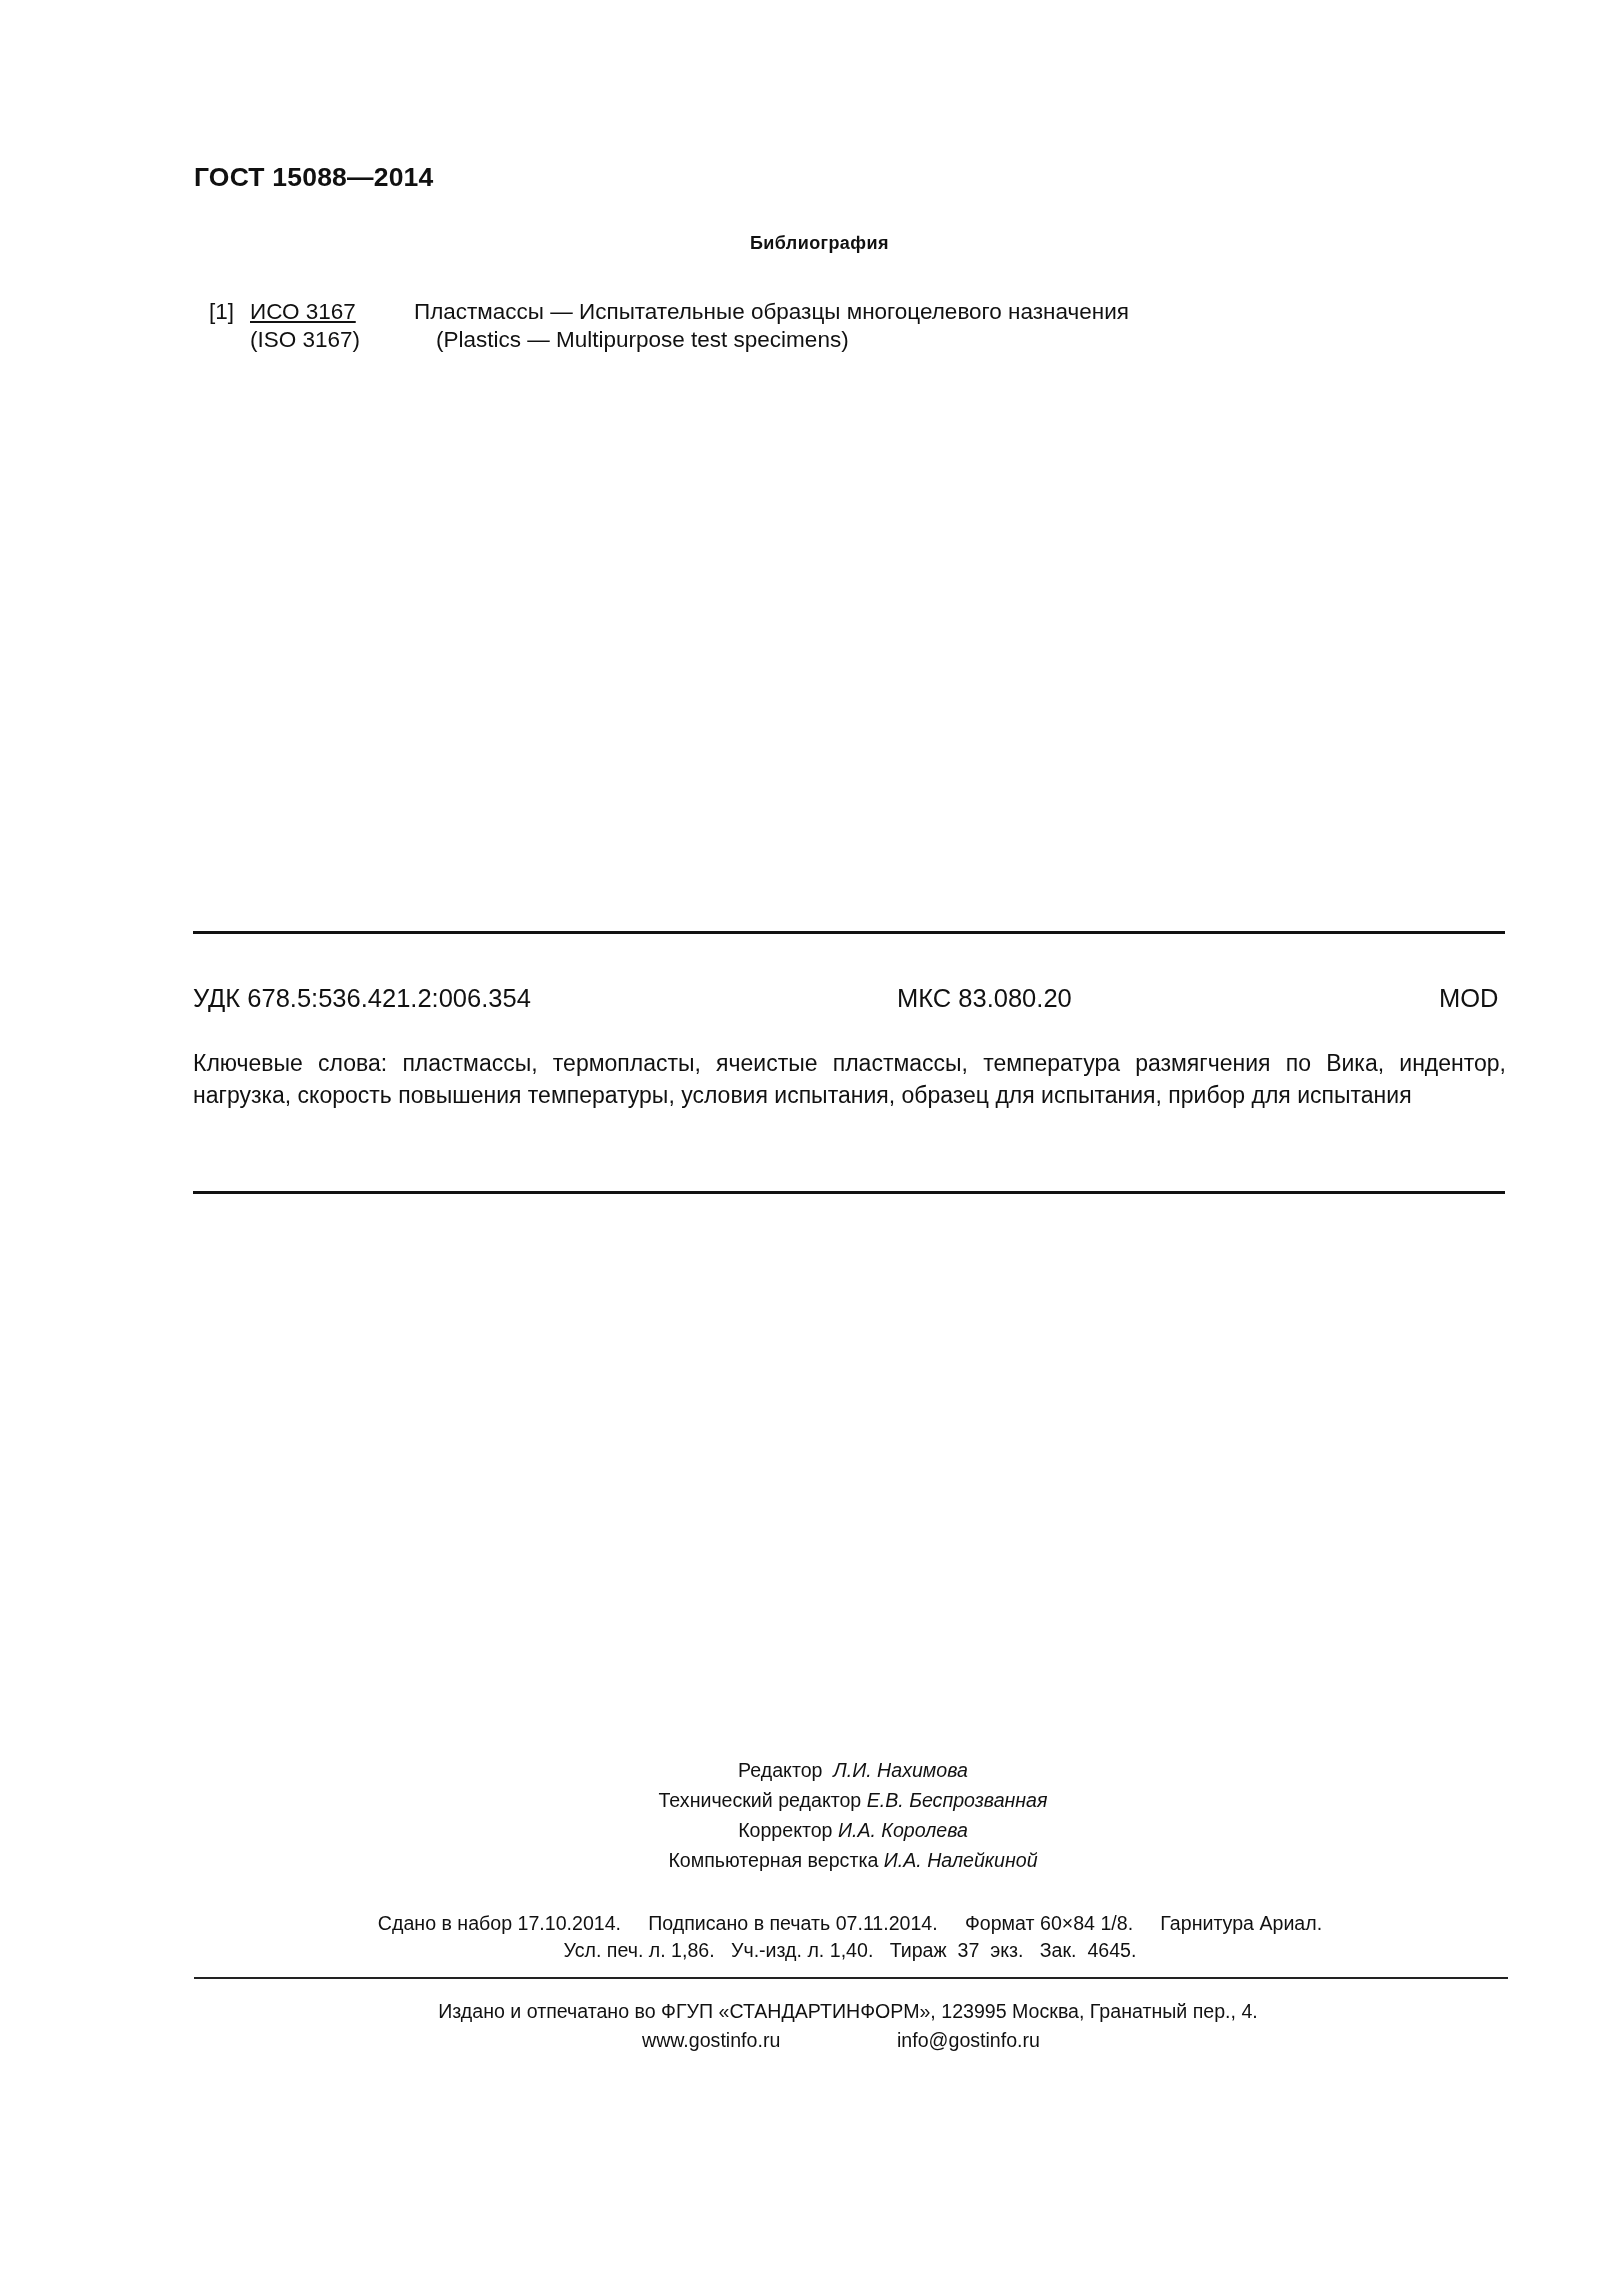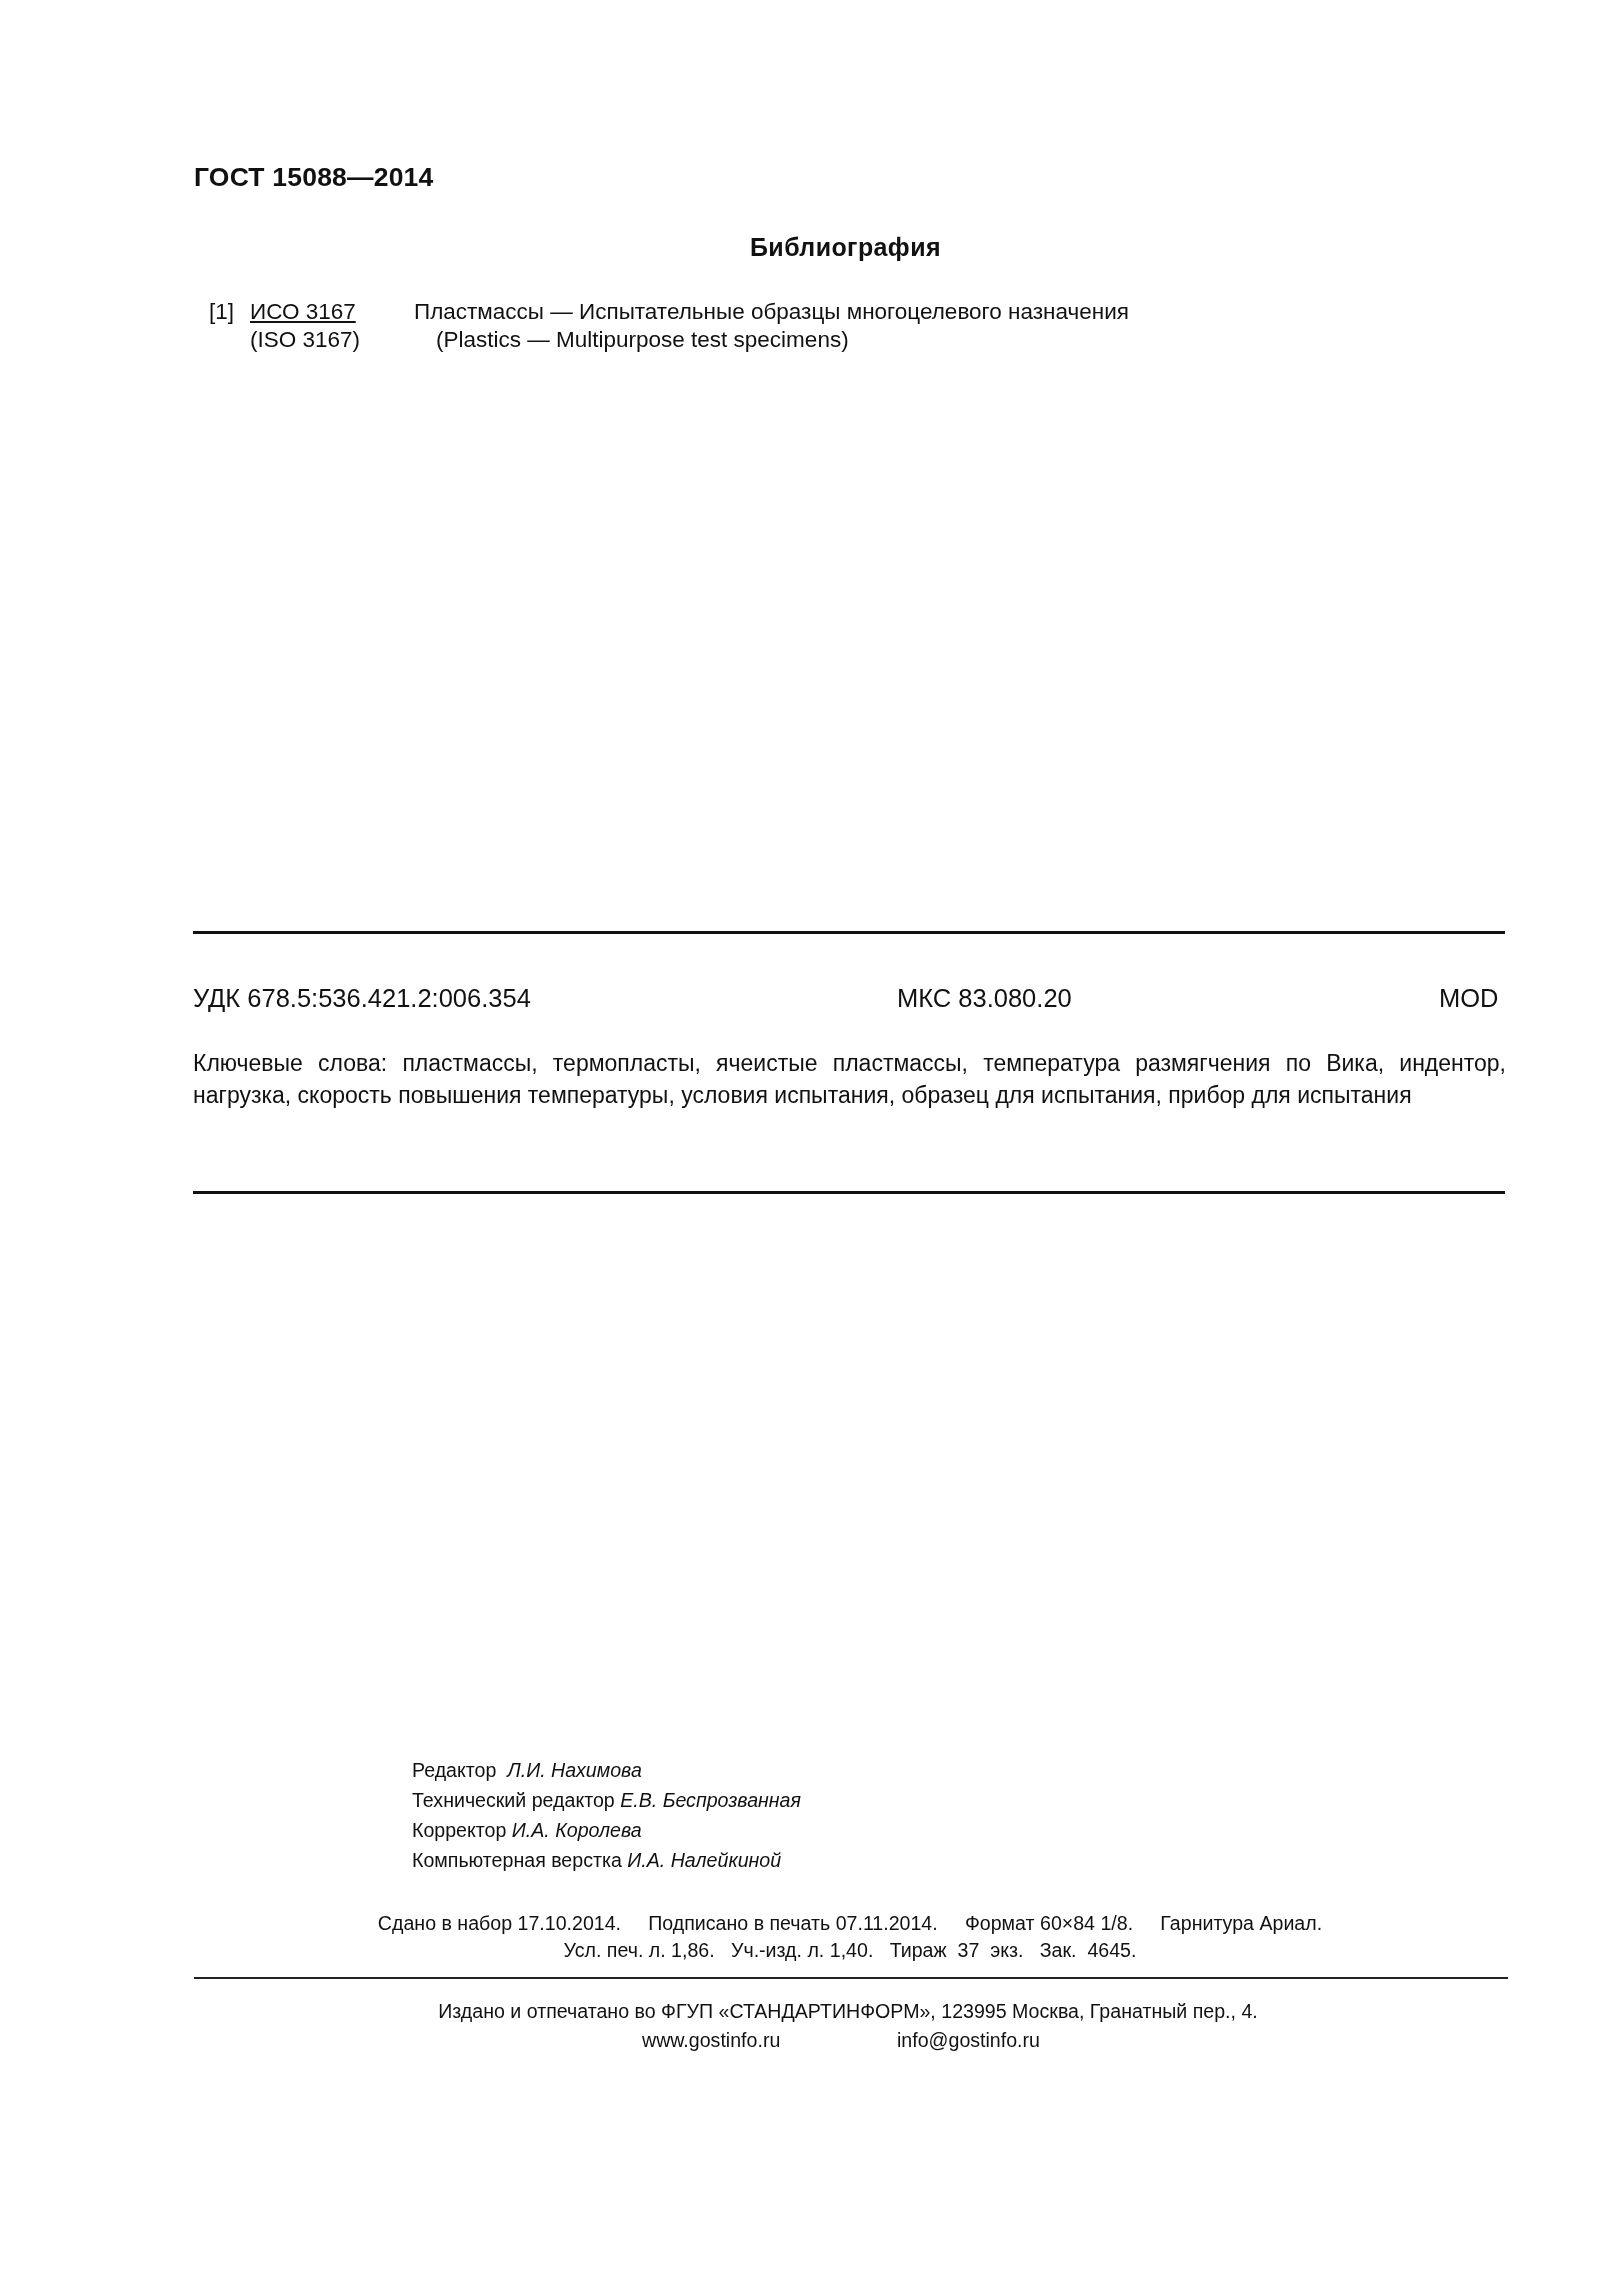--- a/index.html
+++ b/index.html
@@ -1,27 +1,27 @@
 <!DOCTYPE html>
 <html><head>
 <meta charset="utf-8">
 <style>
   html, body { margin: 0; padding: 0; background: #ffffff; }
   body { width: 1620px; height: 2293px; position: relative; overflow: hidden;
          font-family: "Liberation Sans", "DejaVu Sans", sans-serif; color: #111111; }
   .abs { position: absolute; white-space: nowrap; }
   .doc-code { left: 194px; top: 162px; font-size: 26.5px; font-weight: bold; letter-spacing: 0.2px; }
-  .section-title { left: 750px; top: 233px; font-size: 25px; font-weight: bold; letter-spacing: 0.4px; }
+  .section-title { left: 750px; top: 233px; font-size: 18px; font-weight: bold; letter-spacing: 0.4px; }
   .bib { font-size: 22.5px; }
   .rule-thick { position: absolute; left: 193px; width: 1312px; height: 2.9px; background: #111; }
   .rule-thin { position: absolute; left: 194px; width: 1314px; height: 2px; background: #222; }
   .meta { font-size: 25.5px; top: 984px; }
   .keywords { position: absolute; left: 193px; top: 1047px; width: 1313px; font-size: 23px;
               line-height: 32px; text-align: justify; text-align-last: left; white-space: normal; }
-  .credits { position: absolute; left: 412px; width: 882px; font-size: 19.6px; }
+  .credits { position: absolute; left: 412px; width: 882px; text-align: center; font-size: 19.6px; }
   .credits .line { height: 30px; line-height: 30px; }
   .credits i { font-style: italic; }
   .imprint { position: absolute; text-align: center; font-size: 19.6px; white-space: pre; }
 </style>
 </head>
 <body>
 
 <div class="abs doc-code">ГОСТ 15088—2014</div>
 
 <div class="abs section-title">Библиография</div>

